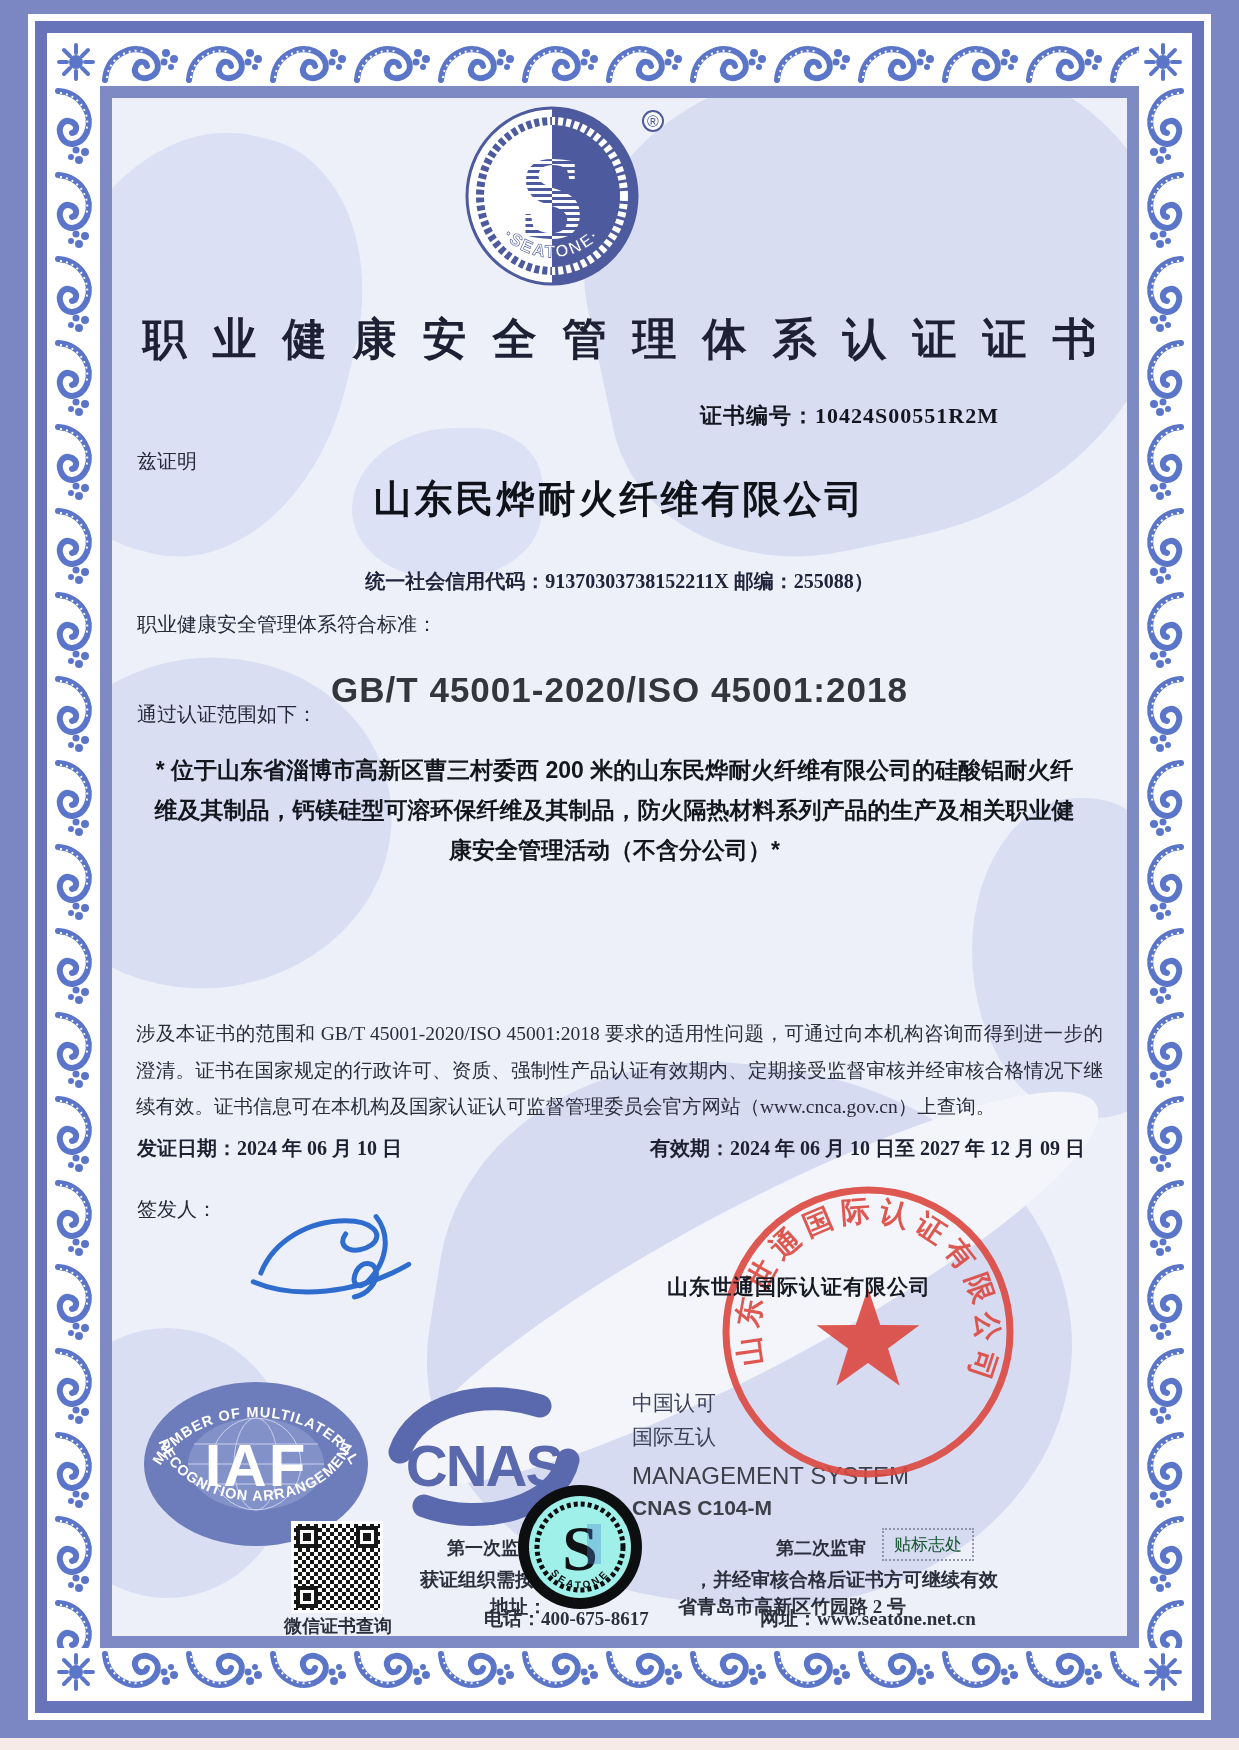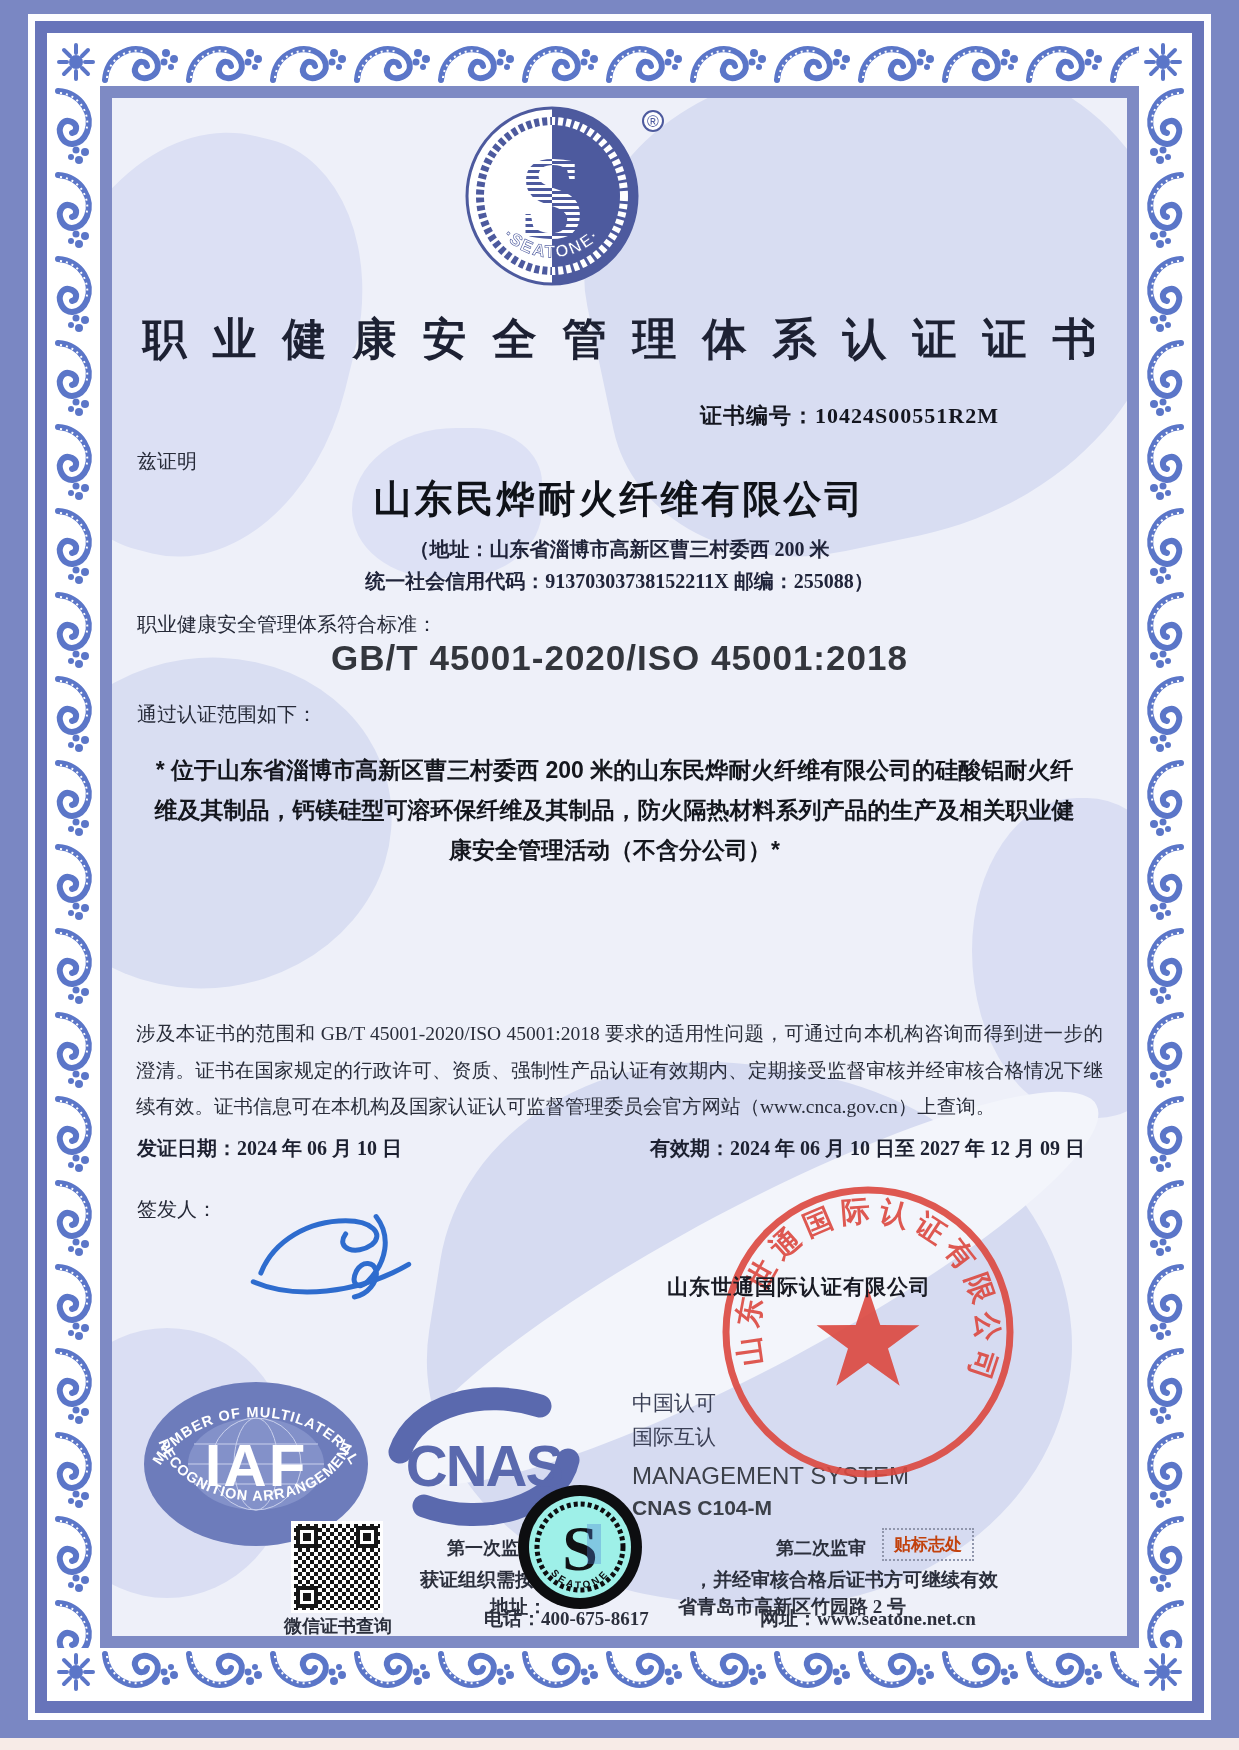--- a/index.html
+++ b/index.html
@@ -20,29 +20,29 @@
   .content{position:absolute;inset:60px;background:#eef0f9;overflow:hidden;}
   .wm{position:absolute;z-index:0;}
   .layer{position:absolute;z-index:2;}
   .title{left:0;right:0;top:212px;text-align:center;font-size:44px;font-weight:700;
          color:#1d2133;letter-spacing:26px;text-indent:26px;}
   .certno{top:303px;right:128px;font-size:22px;font-weight:700;color:#14161f;letter-spacing:1px;}
   .small-label{font-size:20px;color:#262a38;}
   .company{left:0;right:0;top:376px;text-align:center;font-size:38px;font-weight:700;
            color:#0f1218;letter-spacing:3px;font-family:"Liberation Sans","DejaVu Sans",sans-serif;}
   .addr{left:0;right:0;text-align:center;font-size:20px;font-weight:700;color:#20243a;}
-  .standard{left:0;right:0;top:540px;text-align:center;font-size:35px;font-weight:700;
+  .standard{left:0;right:0;top:572px;text-align:center;font-size:35px;font-weight:700;
             color:#33363d;font-family:"Liberation Sans","DejaVu Sans",sans-serif;letter-spacing:1px;}
   .scope{left:38px;right:48px;top:652px;text-align:center;font-size:23px;font-weight:700;
          color:#14161d;line-height:40px;font-family:"Liberation Sans","DejaVu Sans",sans-serif;}
   .notice{left:24px;right:24px;top:918px;font-size:19.5px;color:#292d3a;line-height:36.5px;
           text-align:justify;}
   .dateline{top:1037px;font-size:20px;font-weight:700;color:#1c2030;}
   .footer-sm{font-size:18px;font-weight:700;color:#2b2f3c;}
-  .dottedbox{border:2px dotted #9096ac;padding:3px 10px;color:#c2410c;font-size:17px;font-weight:700;}
+  .dottedbox{border:2px dotted #9096ac;padding:3px 10px;color:#14532d;font-size:17px;font-weight:400;}
   .qr{position:absolute;left:182px;top:1426px;width:86px;height:86px;z-index:2;
       background:conic-gradient(#161616 90deg,#fff 90deg 180deg,#161616 180deg 270deg,#fff 270deg);
       background-size:8px 8px;outline:3px solid #fff;}
   .finder{position:absolute;width:22px;height:22px;border:4px solid #161616;background:#fff;box-sizing:border-box;}
   .finder::after{content:"";position:absolute;inset:3px;background:#161616;}
   .holo{position:absolute;left:405px;top:1386px;width:126px;height:126px;z-index:5;}
   .stampwrap{position:absolute;left:606px;top:1084px;width:300px;height:300px;z-index:3;opacity:.9;}
   .issuer{position:absolute;left:492px;top:1175px;width:390px;text-align:center;z-index:4;
           font-size:21px;color:#191b24;letter-spacing:1px;font-weight:700;}
   .sig{position:absolute;left:128px;top:1112px;z-index:2;}
@@ -167,21 +167,20 @@
         <text x="205" y="23" text-anchor="middle" font-size="16" fill="#4d5a9e" font-family="'Liberation Sans',sans-serif">®</text>
       </svg>
     </div>
 
     <div class="layer title">职业健康安全管理体系认证证书</div>
 
     <div class="layer certno">证书编号：10424S00551R2M</div>
 
     <div class="layer small-label" style="left:25px;top:350px;">兹证明</div>
     <div class="layer company">山东民烨耐火纤维有限公司</div>
-    <div class="layer addr" style="top:438px;">（地址：山东省淄博市高新区曹三村委西 200 米</div>
     <div class="layer addr" style="top:470px;">统一社会信用代码：91370303738152211X 邮编：255088）</div>
 
     <div class="layer small-label" style="left:25px;top:513px;">职业健康安全管理体系符合标准：</div>
     <div class="layer standard">GB/T 45001-2020/ISO 45001:2018</div>
 
     <div class="layer small-label" style="left:25px;top:603px;">通过认证范围如下：</div>
     <div class="layer scope">* 位于山东省淄博市高新区曹三村委西 200 米的山东民烨耐火纤维有限公司的硅酸铝耐火纤维及其制品，钙镁硅型可溶环保纤维及其制品，防火隔热材料系列产品的生产及相关职业健康安全管理活动（不含分公司）*</div>
 
     <div class="layer notice">涉及本证书的范围和 GB/T 45001-2020/ISO 45001:2018 要求的适用性问题，可通过向本机构咨询而得到进一步的澄清。证书在国家规定的行政许可、资质、强制性产品认证有效期内、定期接受监督审核并经审核合格情况下继续有效。证书信息可在本机构及国家认证认可监督管理委员会官方网站（www.cnca.gov.cn）上查询。</div>
 

